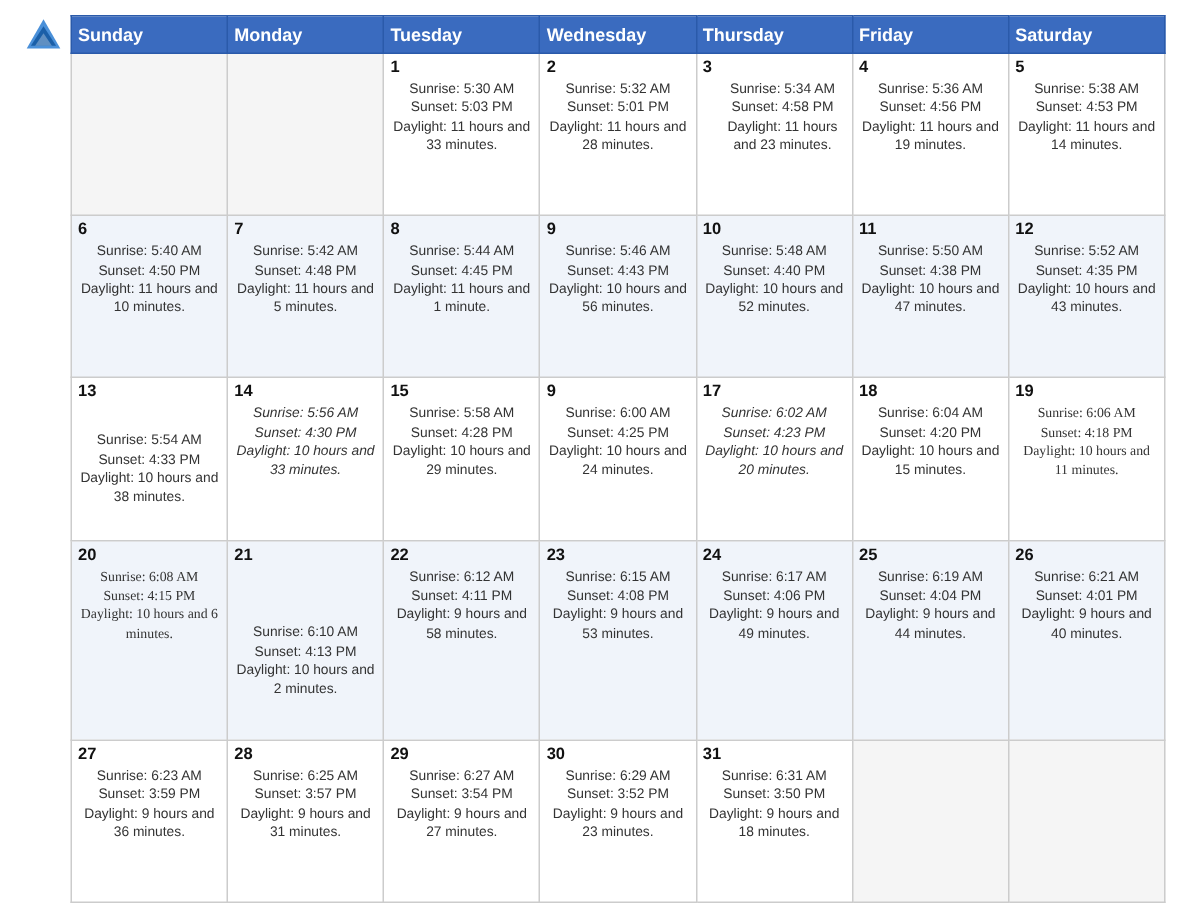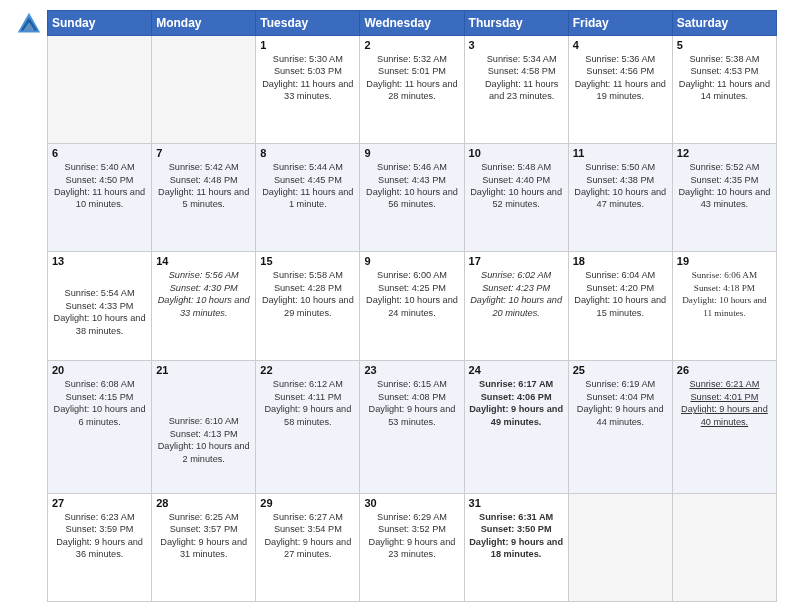--- a/index.html
+++ b/index.html
@@ -251,21 +251,21 @@
           <td>
             <span class="day-num">19</span>
             <div class="cell-text" style="white-space: pre-line; font-family: Liberation Serif, serif;">Sunrise: 6:06 AM
 Sunset: 4:18 PM
 Daylight: 10 hours and 11 minutes.</div>
           </td>
         </tr>
         <tr class="row-even">
           <td>
             <span class="day-num">20</span>
-            <div class="cell-text" style="white-space: pre-line;">Sunrise: 6:08 AM
+            <div class="cell-text" style="white-space: pre-line; font-family: Liberation Serif, serif;">Sunrise: 6:08 AM
 Sunset: 4:15 PM
 Daylight: 10 hours and 6 minutes.</div>
           </td>
           <td>
             <span class="day-num">21</span>
             <div class="cell-text" style="white-space: pre-line; margin-top: 39px;">Sunrise: 6:10 AM
 Sunset: 4:13 PM
 Daylight: 10 hours and 2 minutes.</div>
           </td>
           <td>
@@ -275,33 +275,33 @@
 Daylight: 9 hours and 58 minutes.</div>
           </td>
           <td>
             <span class="day-num">23</span>
             <div class="cell-text" style="white-space: pre-line;">Sunrise: 6:15 AM
 Sunset: 4:08 PM
 Daylight: 9 hours and 53 minutes.</div>
           </td>
           <td>
             <span class="day-num">24</span>
-            <div class="cell-text" style="white-space: pre-line; font-weight: bold;">Sunrise: 6:17 AM
+            <div class="cell-text" style="white-space: pre-line;">Sunrise: 6:17 AM
 Sunset: 4:06 PM
 Daylight: 9 hours and 49 minutes.</div>
           </td>
           <td>
             <span class="day-num">25</span>
             <div class="cell-text" style="white-space: pre-line;">Sunrise: 6:19 AM
 Sunset: 4:04 PM
 Daylight: 9 hours and 44 minutes.</div>
           </td>
           <td>
             <span class="day-num">26</span>
-            <div class="cell-text" style="white-space: pre-line; text-decoration: underline;">Sunrise: 6:21 AM
+            <div class="cell-text" style="white-space: pre-line;">Sunrise: 6:21 AM
 Sunset: 4:01 PM
 Daylight: 9 hours and 40 minutes.</div>
           </td>
         </tr>
         <tr class="row-odd">
           <td>
             <span class="day-num">27</span>
             <div class="cell-text" style="white-space: pre-line;">Sunrise: 6:23 AM
 Sunset: 3:59 PM
 Daylight: 9 hours and 36 minutes.</div>
@@ -319,21 +319,21 @@
 Daylight: 9 hours and 27 minutes.</div>
           </td>
           <td>
             <span class="day-num">30</span>
             <div class="cell-text" style="white-space: pre-line;">Sunrise: 6:29 AM
 Sunset: 3:52 PM
 Daylight: 9 hours and 23 minutes.</div>
           </td>
           <td>
             <span class="day-num">31</span>
-            <div class="cell-text" style="white-space: pre-line; font-weight: bold;">Sunrise: 6:31 AM
+            <div class="cell-text" style="white-space: pre-line;">Sunrise: 6:31 AM
 Sunset: 3:50 PM
 Daylight: 9 hours and 18 minutes.</div>
           </td>
           <td class="empty"></td>
           <td class="empty"></td>
         </tr>
       </tbody>
   </table>
 </div>
 

